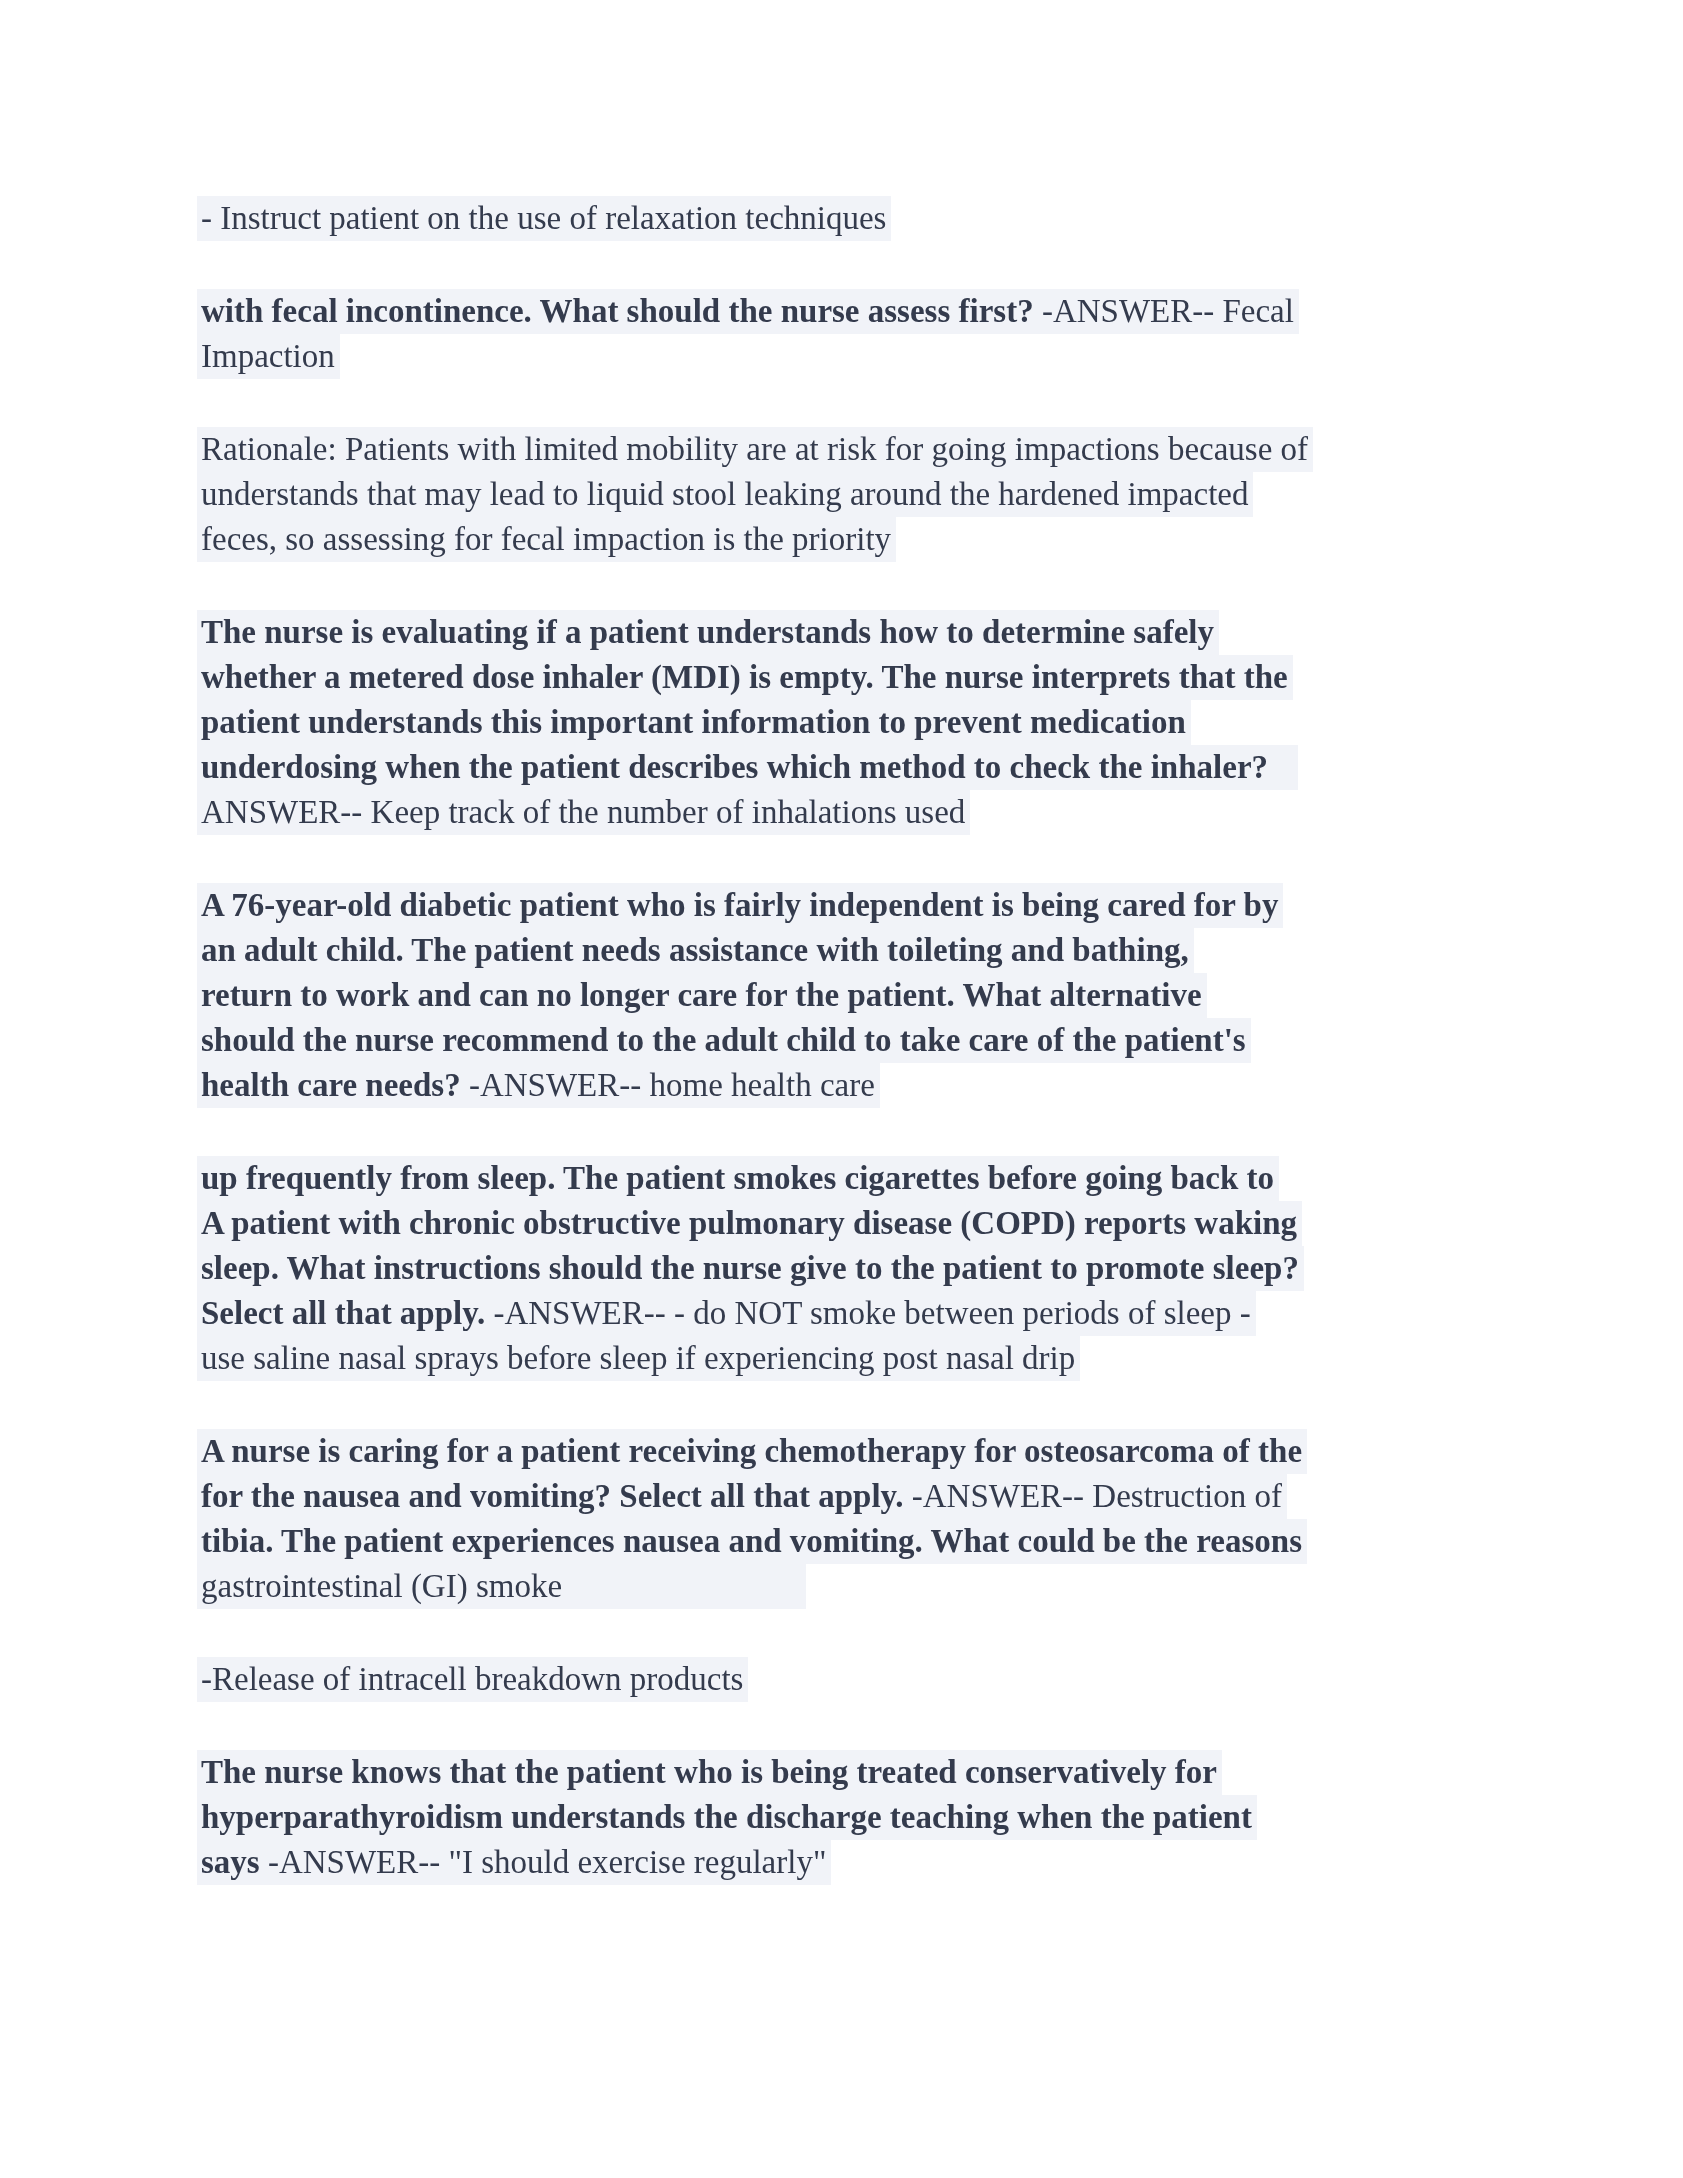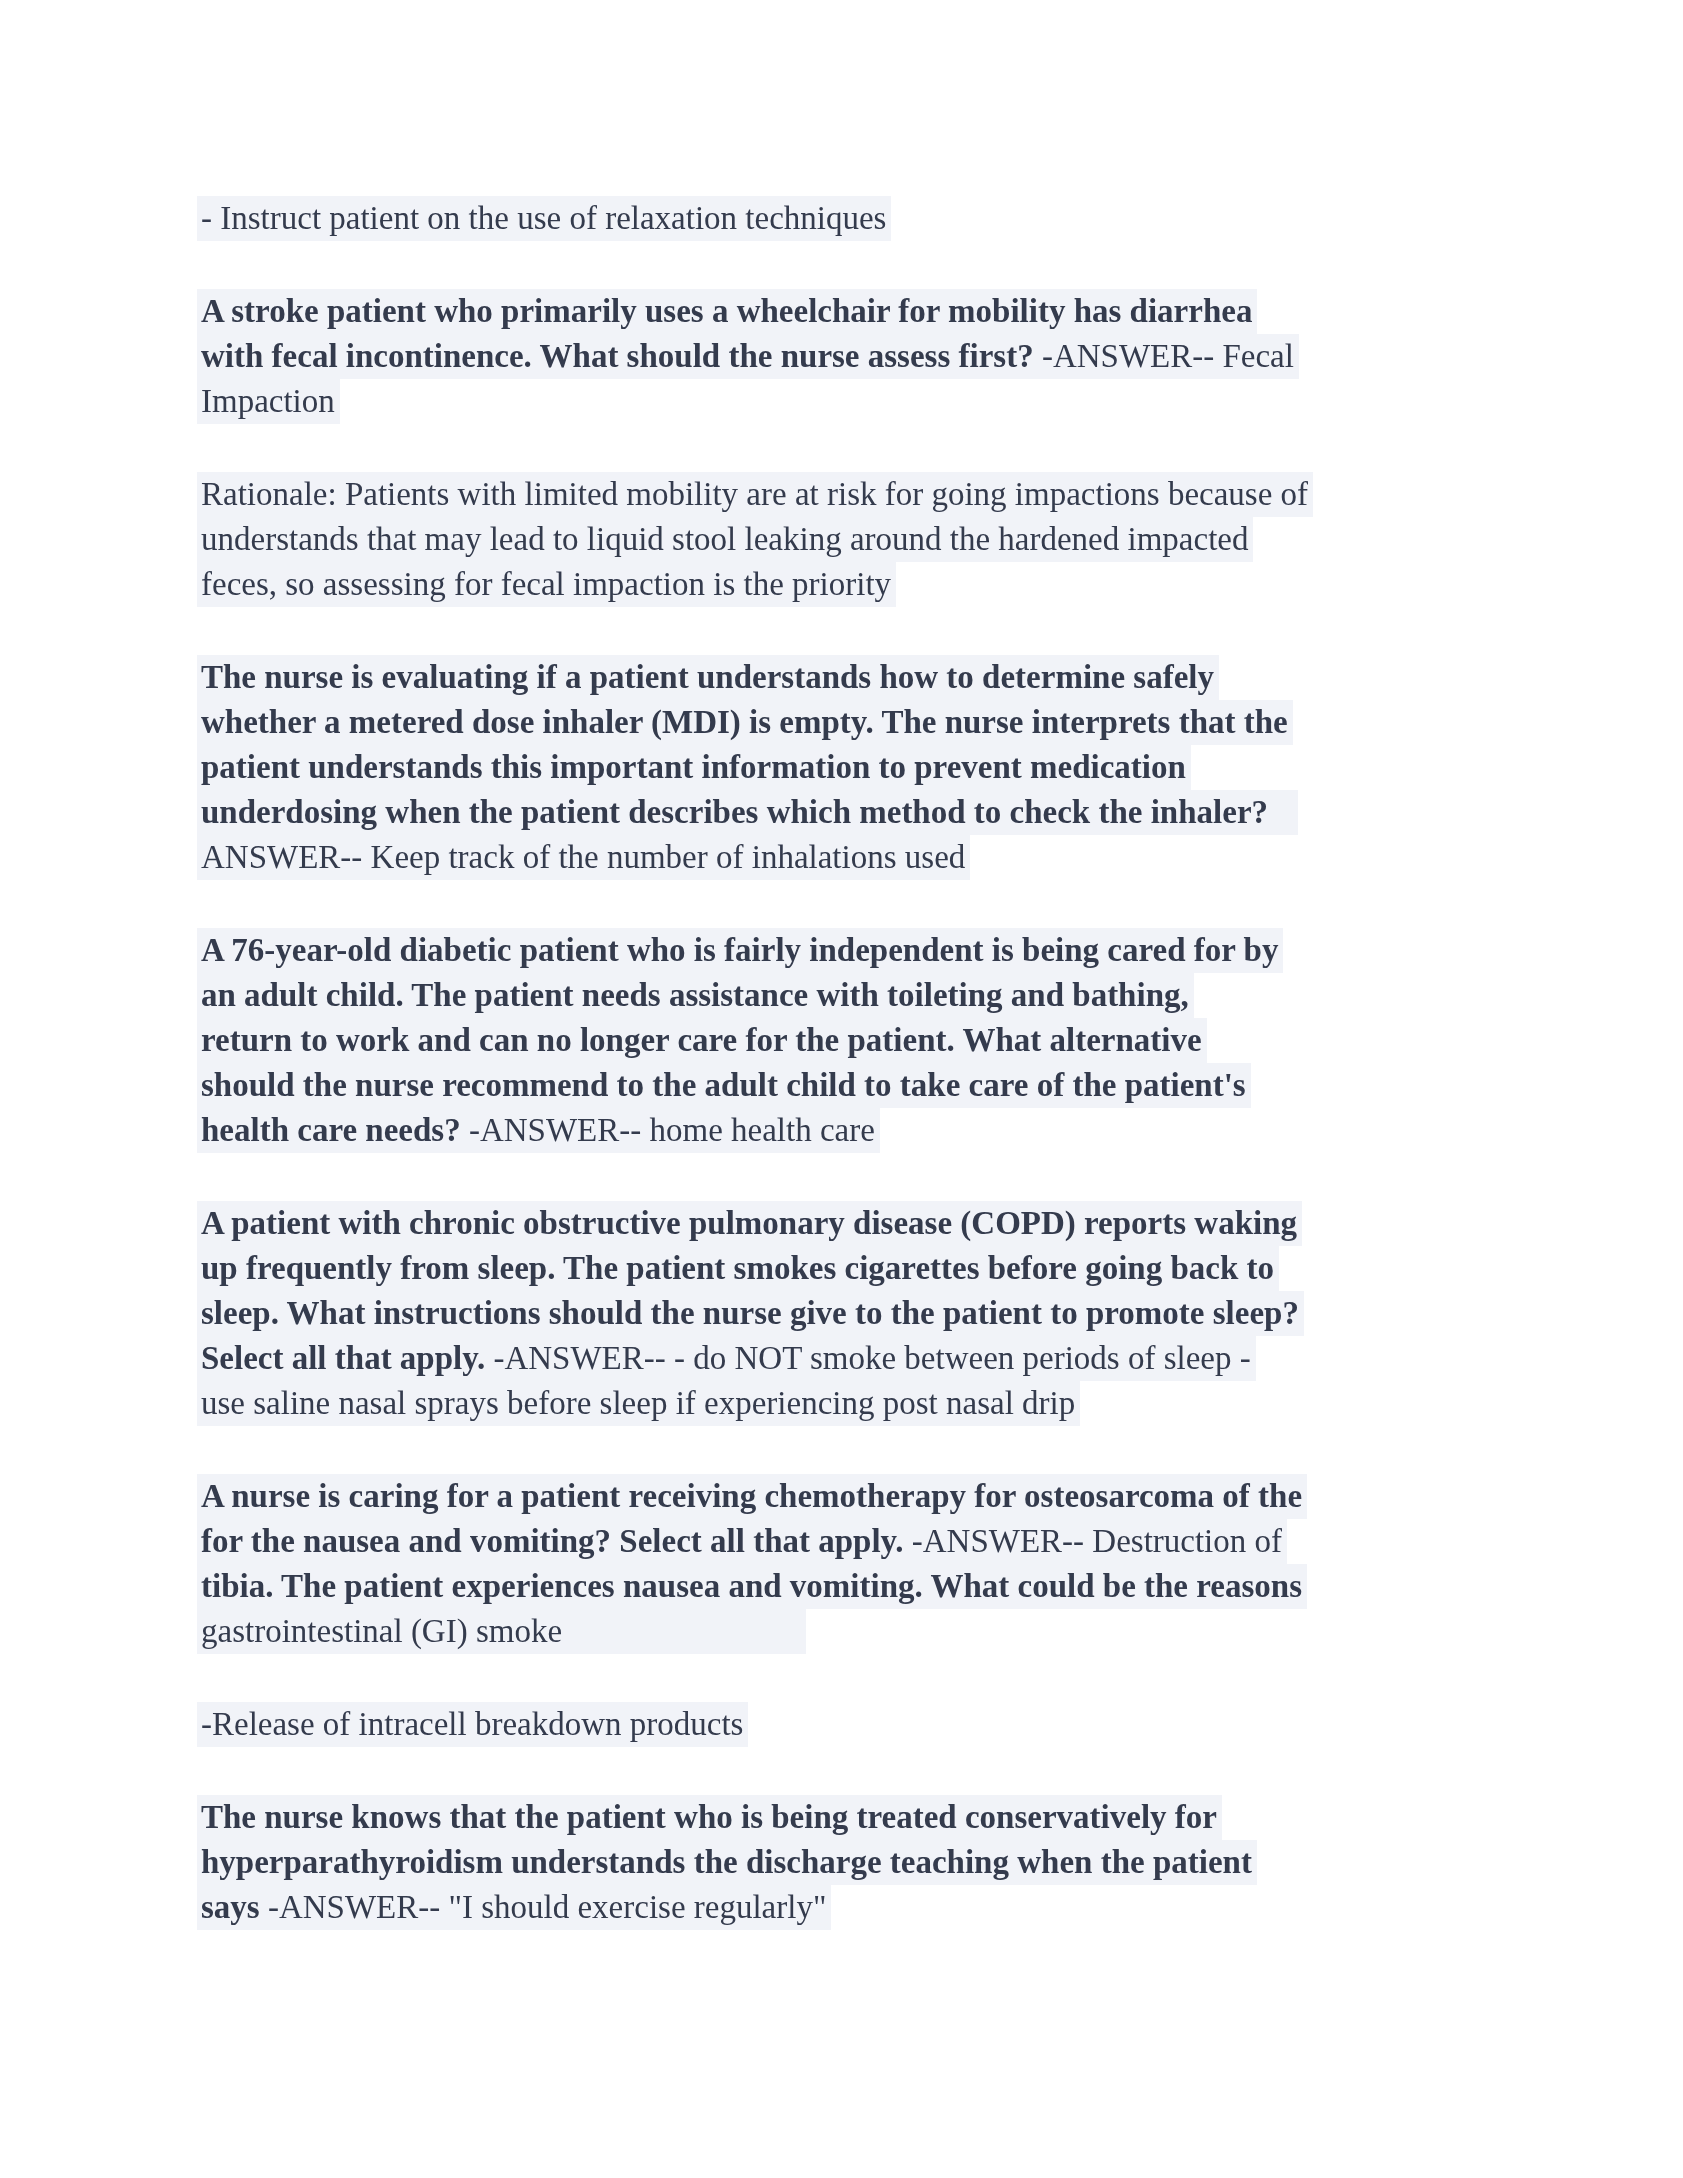--- a/index.html
+++ b/index.html
@@ -34,21 +34,20 @@
   .seg.b{font-weight:bold;}
 </style>
 </head>
 <body>
 
 <main class="page" id="doc-root">
     <div class="para">
       <div class="line"><span class="hl"><span class="seg">- Instruct patient on the use of relaxation techniques</span></span></div>
     </div>
     <div class="para">
-      <div class="line"><span class="hl"><span class="seg b">A stroke patient who primarily uses a wheelchair for mobility has diarrhea</span></span></div>
       <div class="line"><span class="hl"><span class="seg b">with fecal incontinence. What should the nurse assess first?</span><span class="seg"> -ANSWER-- Fecal</span></span></div>
       <div class="line"><span class="hl"><span class="seg">Impaction</span></span></div>
     </div>
     <div class="para">
       <div class="line"><span class="hl"><span class="seg">Rationale: Patients with limited mobility are at risk for going impactions because of</span></span></div>
       <div class="line"><span class="hl"><span class="seg">understands that may lead to liquid stool leaking around the hardened impacted</span></span></div>
       <div class="line"><span class="hl"><span class="seg">feces, so assessing for fecal impaction is the priority</span></span></div>
     </div>
     <div class="para">
       <div class="line"><span class="hl"><span class="seg b">The nurse is evaluating if a patient understands how to determine safely</span></span></div>
@@ -58,22 +57,22 @@
       <div class="line"><span class="hl"><span class="seg">ANSWER-- Keep track of the number of inhalations used</span></span></div>
     </div>
     <div class="para">
       <div class="line"><span class="hl"><span class="seg b">A 76-year-old diabetic patient who is fairly independent is being cared for by</span></span></div>
       <div class="line"><span class="hl"><span class="seg b">an adult child. The patient needs assistance with toileting and bathing,</span></span></div>
       <div class="line"><span class="hl"><span class="seg b">return to work and can no longer care for the patient. What alternative</span></span></div>
       <div class="line"><span class="hl"><span class="seg b">should the nurse recommend to the adult child to take care of the patient's</span></span></div>
       <div class="line"><span class="hl"><span class="seg b">health care needs?</span><span class="seg"> -ANSWER-- home health care</span></span></div>
     </div>
     <div class="para">
+      <div class="line"><span class="hl"><span class="seg b">up frequently from sleep. The patient smokes cigarettes before going back to</span></span></div>
       <div class="line"><span class="hl"><span class="seg b">A patient with chronic obstructive pulmonary disease (COPD) reports waking</span></span></div>
-      <div class="line"><span class="hl"><span class="seg b">up frequently from sleep. The patient smokes cigarettes before going back to</span></span></div>
       <div class="line"><span class="hl"><span class="seg b">sleep. What instructions should the nurse give to the patient to promote sleep?</span></span></div>
       <div class="line"><span class="hl"><span class="seg b">Select all that apply.</span><span class="seg"> -ANSWER-- - do NOT smoke between periods of sleep -</span></span></div>
       <div class="line"><span class="hl"><span class="seg">use saline nasal sprays before sleep if experiencing post nasal drip</span></span></div>
     </div>
     <div class="para">
       <div class="line"><span class="hl"><span class="seg b">A nurse is caring for a patient receiving chemotherapy for osteosarcoma of the</span></span></div>
       <div class="line"><span class="hl"><span class="seg b">for the nausea and vomiting? Select all that apply.</span><span class="seg"> -ANSWER-- Destruction of</span></span></div>
       <div class="line"><span class="hl"><span class="seg b">tibia. The patient experiences nausea and vomiting. What could be the reasons</span></span></div>
       <div class="line"><span class="hl"><span class="seg">gastrointestinal (GI) smoke                             </span></span></div>
     </div>

